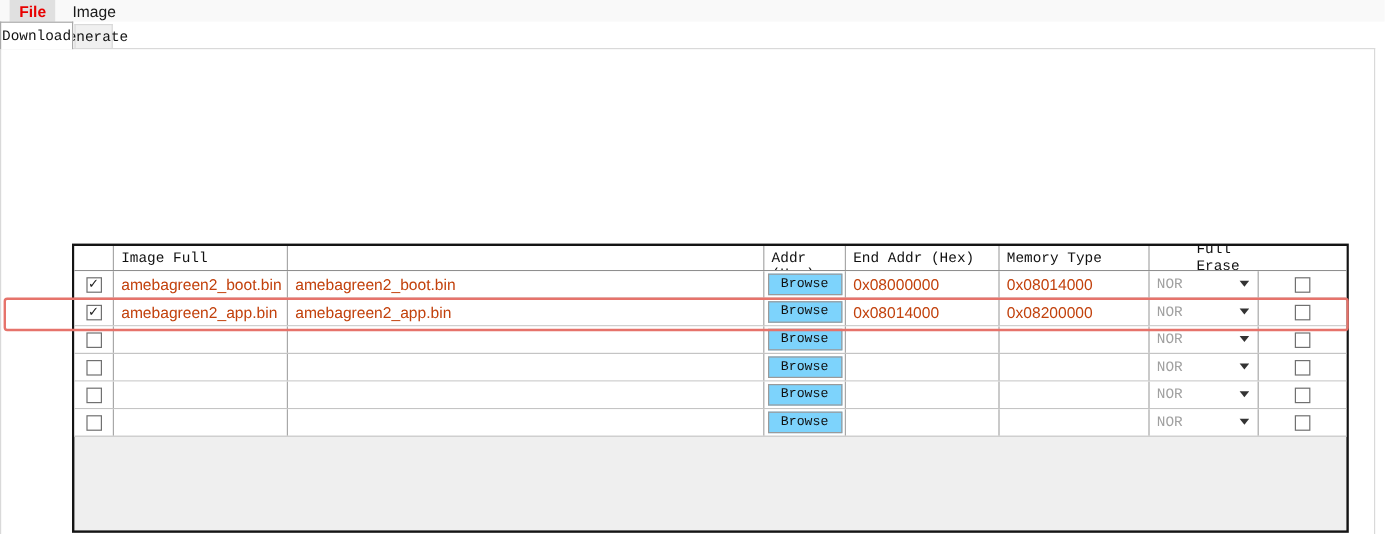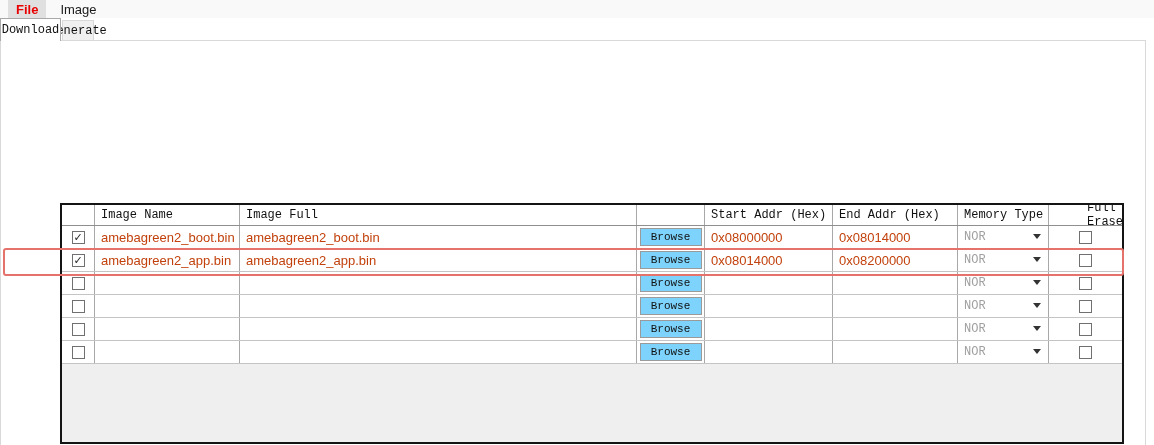--- a/index.html
+++ b/index.html
@@ -132,21 +132,20 @@
     <div class="btn" style="left:1007px; top:16px; width:80px; height:22px;">Erase</div>
   </div>
 
   <div class="group" style="left:36px; top:186px; width:1104px; height:270px; border-bottom:none;">
     <span class="group-label">Download</span>
   </div>
 
   <div id="dl-table">
     <div class="trow head">
       <div class="tcell hdr"></div>
-      <div class="tcell hdr">Image Name</div>
       <div class="tcell hdr">Image Full</div>
       <div class="tcell hdr"></div>
       <div class="tcell hdr">Start Addr (Hex)</div>
       <div class="tcell hdr">End Addr (Hex)</div>
       <div class="tcell hdr">Memory Type</div>
       <div class="tcell hdr center">Full Erase</div>
     </div>
     <div id="dl-rows">
         <div class="trow body">
           <div class="tcell center">

